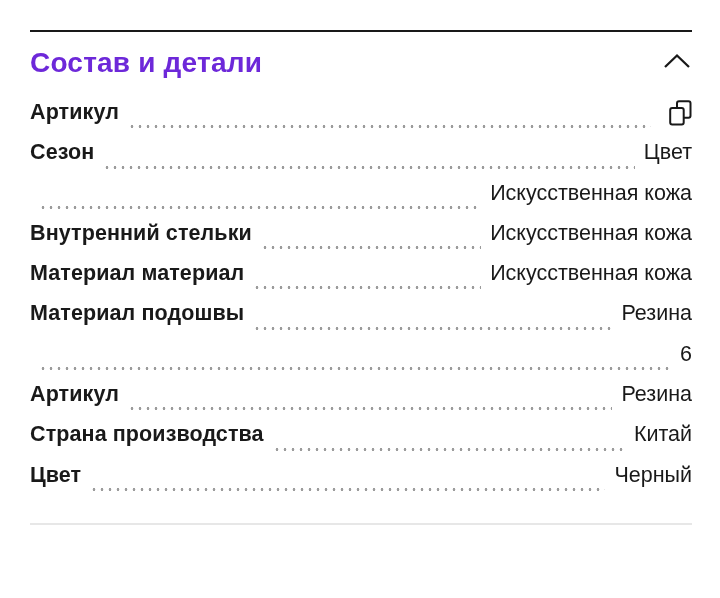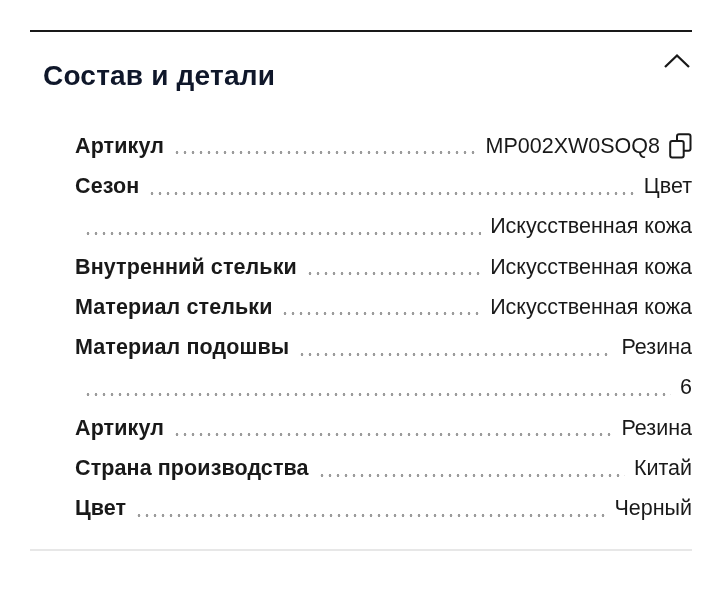--- a/index.html
+++ b/index.html
@@ -19,41 +19,39 @@
     margin: 30px 28px 0 30px;
     border-top: 2px solid #191919;
   }
   .section-head {
     display: flex;
     justify-content: space-between;
     align-items: flex-start;
     padding-top: 14px;
   }
   .section-title {
-    margin: 13px;
+    margin: 0;
     font-size: 28px;
     line-height: 34px;
     font-weight: 700;
-    color: #0f172a;
+    color: #6d28d9;
     letter-spacing: 0.2px;
   }
   .chev {
     margin-top: 7px;
     margin-right: 1px;
     cursor: pointer;
     display: inline-flex;
   }
   .rows {
     margin-top: 20px;
   }
   .row {
     display: flex;
-    align-items: center;
     height: 40.3px;
-    margin-left: 45px;
   }
   .label {
     font-size: 21.5px;
     font-weight: 700;
     color: #191919;
     white-space: nowrap;
     letter-spacing: 0.1px;
   }
   .dots {
     flex: 1;
@@ -94,21 +92,20 @@
         <svg width="28" height="16" viewBox="0 0 28 16" aria-hidden="true">
           <polyline points="2,14 14,2.5 26,14" fill="none" stroke="#191919" stroke-width="2.3" stroke-linejoin="miter" stroke-linecap="butt"></polyline>
         </svg>
       </span>
     </div>
 
     <div class="rows" id="rows">
   <div class="row">
     <span class="label">Артикул</span>
     <span class="dots"></span>
-    <span class="value">MP002XW0SOQ8</span>
 
   <span class="copy-btn">
     <svg width="23" height="26" viewBox="0 0 23 26" aria-hidden="true">
       <rect x="8" y="1.2" width="13.5" height="16.5" rx="2" fill="none" stroke="#191919" stroke-width="2"></rect>
       <rect x="1.2" y="8" width="13.5" height="16.5" rx="2" fill="#ffffff" stroke="#191919" stroke-width="2"></rect>
     </svg>
   </span>
 </div>
 
   <div class="row">
@@ -122,21 +119,21 @@
     <span class="value">Искусственная кожа</span>
   </div>
 
   <div class="row">
     <span class="label">Внутренний стельки</span>
     <span class="dots"></span>
     <span class="value">Искусственная кожа</span>
   </div>
 
   <div class="row">
-    <span class="label">Материал стельки</span>
+    <span class="label">Материал материал</span>
     <span class="dots"></span>
     <span class="value">Искусственная кожа</span>
   </div>
 
   <div class="row">
     <span class="label">Материал подошвы</span>
     <span class="dots"></span>
     <span class="value">Резина</span>
   </div>
 

